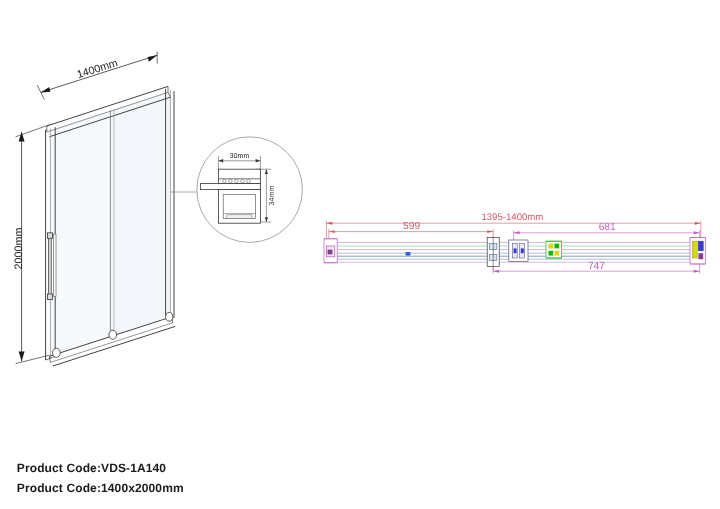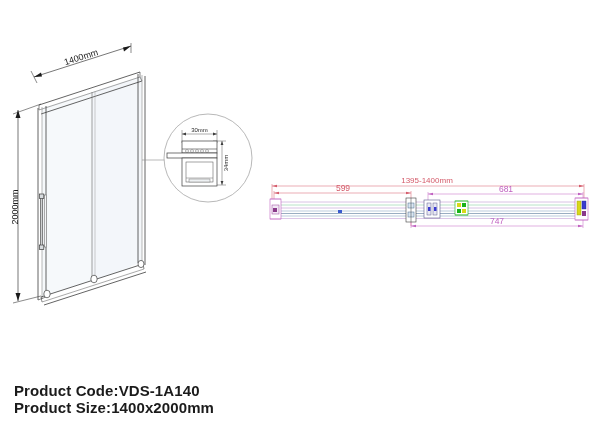--- a/index.html
+++ b/index.html
@@ -21,21 +21,21 @@
     left: 0; top: 0;
     width: 600px;
     height: 424px;
   }
 
   .caption-block {
     position: absolute;
     left: 14px;
     top: 382px;
     font-family: "Liberation Sans", sans-serif;
-    font-size: 15px;
+    font-size: 10px;
     font-weight: bold;
     line-height: 17px;
     color: #1b1b1b;
     letter-spacing: 0.1px;
     white-space: nowrap;
   }
   .caption-line { display: block; }
 
   svg text {
     font-family: "Liberation Sans", sans-serif;
@@ -253,14 +253,14 @@
       <line x1="575" y1="220" x2="588" y2="220" stroke="#c060c0" stroke-width="0.5"></line>
     </g>
 
     <rect x="338" y="210" width="4" height="3" fill="#3a5ad0"></rect>
   </g>
 
 </svg>
 
 <div class="caption-block">
   <span class="caption-line">Product Code:VDS-1A140</span>
-  <span class="caption-line">Product Size:1400x2000mm</span>
+  <span class="caption-line">Product Code:1400x2000mm</span>
 </div>
 
 </body></html>

